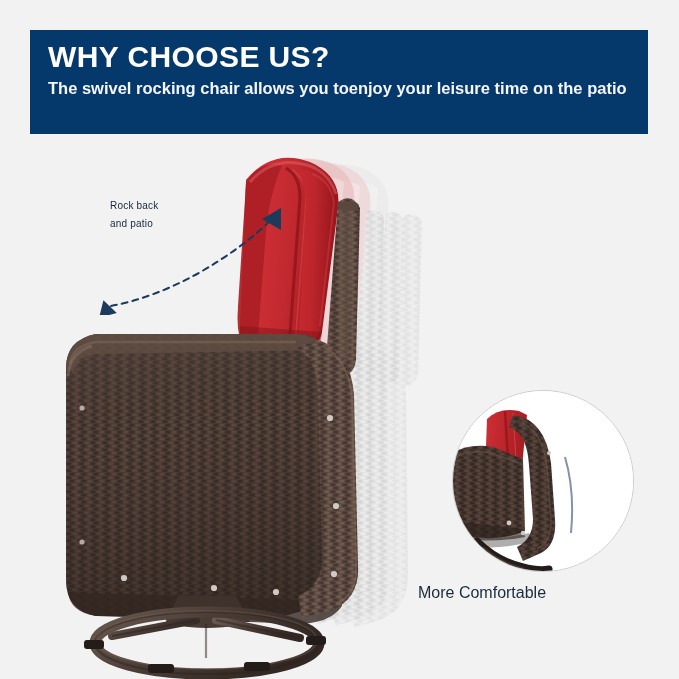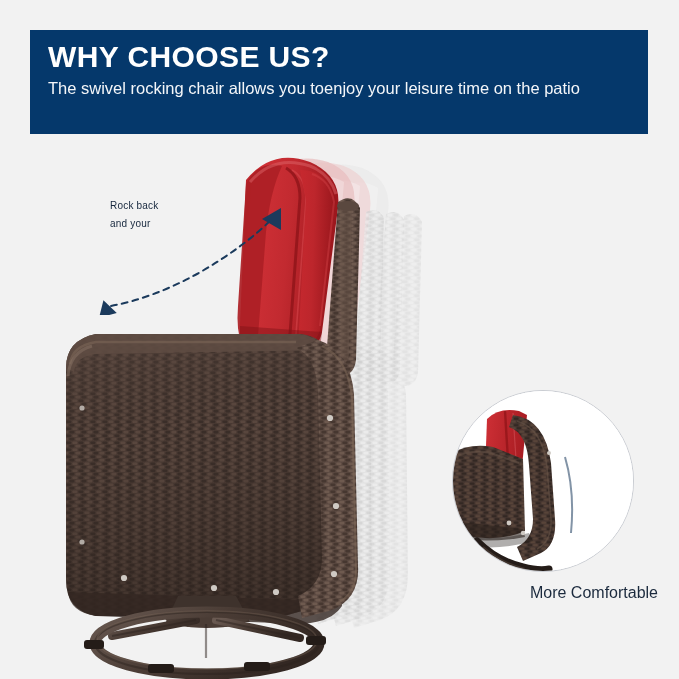--- a/index.html
+++ b/index.html
@@ -37,21 +37,21 @@
     font-size: 30px;
     font-weight: bold;
     letter-spacing: 0.4px;
     line-height: 36px;
     white-space: nowrap;
   }
   #banner-sub {
     color: #f4f6f9;
     font-size: 16.5px;
     line-height: 20px;
-    font-weight: 400;
+    font-weight: 700;
     width: 592px;
     margin-top: 3px;
   }
 
   
   #annotation-label {
     position: absolute;
     left: 110px;
     top: 197px;
     font-size: 10px;
@@ -67,21 +67,21 @@
     height: 125px;
     pointer-events: none;
   }
 
   
   #inset-caption {
     position: absolute;
     left: 418px;
     top: 583px;
     width: 240px;
-    text-align: right;
+    text-align: left;
     font-size: 16px;
     line-height: 20px;
     color: #1b2a3d;
   }
 
   
   #scene {
     position: absolute;
     left: 0;
     top: 140px;
@@ -302,21 +302,21 @@
   </div>
 
   <svg id="annotation-arrow" viewBox="0 0 210 125">
     <path d="M16,116 Q58,108 102,84 Q148,58 178,28" fill="none" stroke="#1b3a5c" stroke-width="2" stroke-dasharray="6 5" stroke-linecap="round"></path>
     <polygon points="186,18 186,40 167,29" fill="#1b3a5c"></polygon>
     <polygon points="6,112 6,130 22,121" fill="#1b3a5c" transform="rotate(14 14 121)"></polygon>
   </svg>
 
   <div id="annotation-label">
     <div>Rock back</div>
-    <div>and your</div>
+    <div>and patio</div>
   </div>
 
   <div id="inset-frame">
     <svg width="180" height="180" viewBox="0 0 180 180">
       <defs>
         <pattern id="wicker2" width="11" height="6.5" patternUnits="userSpaceOnUse">
           <rect width="11" height="6.5" fill="#463630"></rect>
           <rect x="0.4" y="0.4" width="4.6" height="2.4" rx="1" fill="#584439"></rect>
           <rect x="5.9" y="0.4" width="4.6" height="2.4" rx="1" fill="#332823"></rect>
           <rect x="3.1" y="3.5" width="4.6" height="2.4" rx="1" fill="#584439"></rect>

